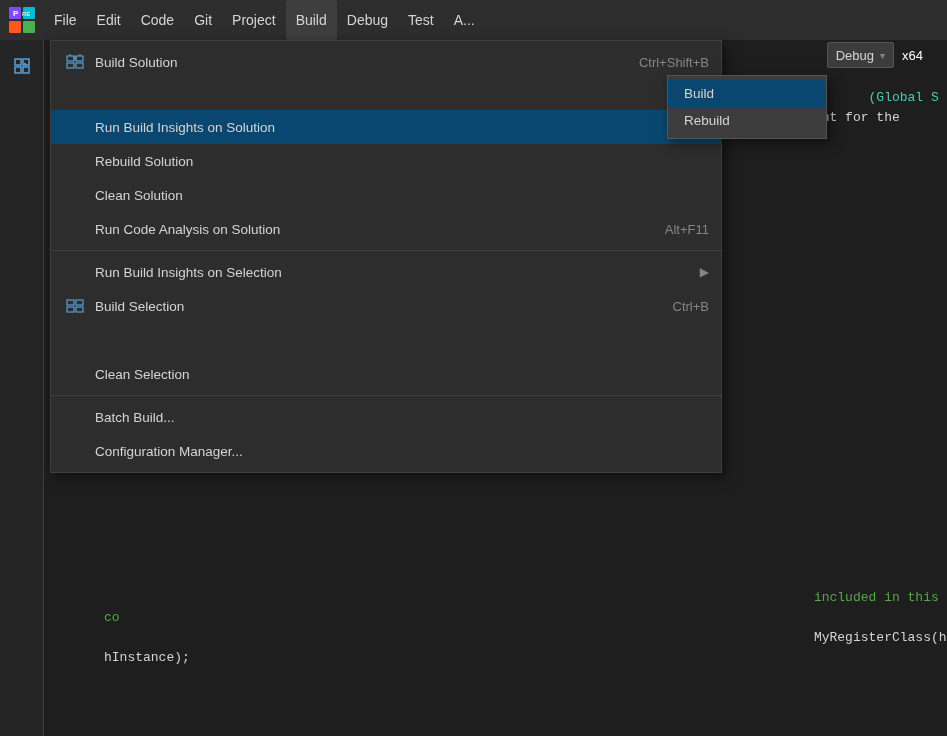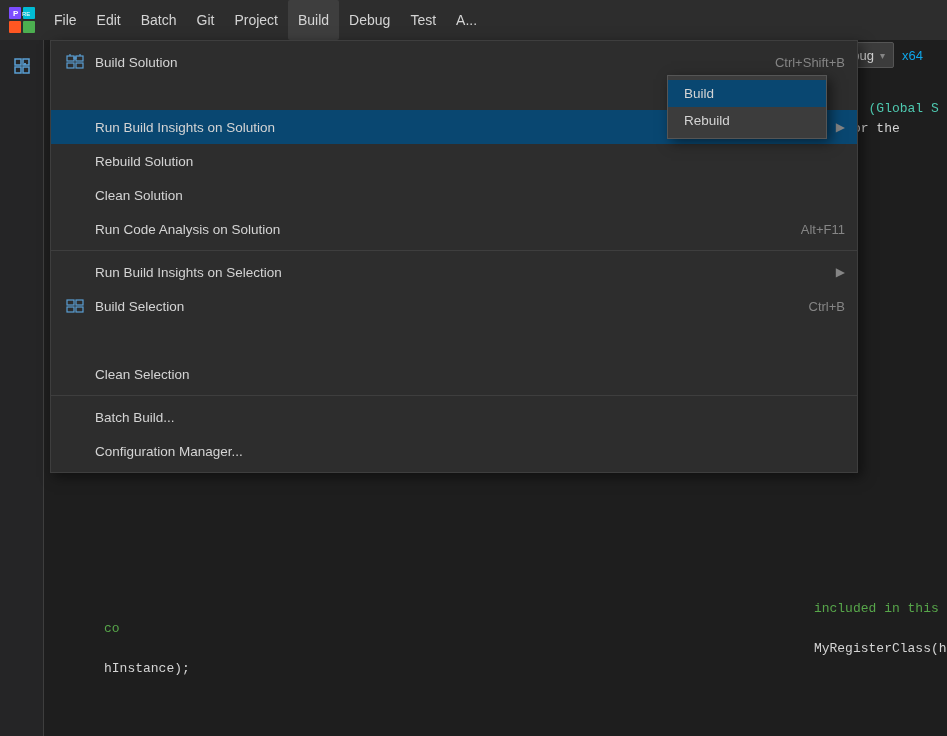--- a/index.html
+++ b/index.html
@@ -86,21 +86,21 @@
     }
 
     .comment { color: #57a64a; }
     .text { color: #d4d4d4; }
 
     
     .build-menu {
       position: absolute;
       top: 40px;
       left: 50px;
-      width: 808px;
+      width: 672px;
       background: #2d2d2d;
       border: 1px solid #3e3e3e;
       box-shadow: 4px 4px 12px rgba(0,0,0,0.5);
       z-index: 100;
       padding: 4px 0;
     }
 
     .build-menu-item {
       display: flex;
       align-items: center;
@@ -167,21 +167,21 @@
       color: #d4d4d4;
     }
 
     .debug-dropdown-arrow {
       font-size: 10px;
       color: #858585;
     }
 
     .x64-label {
       font-size: 13px;
-      color: #0ea5e9;
+      color: #ffffff;
       padding: 0 4px;
     }
 
     
     .config-submenu {
       position: absolute;
       top: 75px;
       right: 120px;
       width: 160px;
       background: #3c3c3c;
@@ -221,21 +221,21 @@
     </svg>
   </div>
 
   <div class="menu-item">
     <span>File</span>
   </div>
   <div class="menu-item">
     <span>Edit</span>
   </div>
   <div class="menu-item">
-    <span>Batch</span>
+    <span>Code</span>
   </div>
   <div class="menu-item">
     <span>Git</span>
   </div>
   <div class="menu-item">
     <span>Project</span>
   </div>
   <div class="menu-item active">
     <span>Build</span>
   </div>
@@ -258,21 +258,21 @@
         <rect x="3" y="3" width="6" height="6" stroke="#5a9fd4" stroke-width="1.5" fill="none"></rect>
         <rect x="11" y="3" width="6" height="6" stroke="#5a9fd4" stroke-width="1.5" fill="none"></rect>
         <rect x="3" y="11" width="6" height="6" stroke="#5a9fd4" stroke-width="1.5" fill="none"></rect>
         <rect x="11" y="11" width="6" height="6" stroke="#5a9fd4" stroke-width="1.5" fill="none"></rect>
         <line x1="13" y1="7" x2="13" y2="9" stroke="#5a9fd4" stroke-width="1.5"></line>
         <line x1="12" y1="8" x2="14" y2="8" stroke="#5a9fd4" stroke-width="1.5"></line>
       </svg>
     </div>
   </div>
 
-  <div style="flex:1; position:relative; overflow:hidden;margin-top:11px;">
+  <div style="flex:1; position:relative; overflow:hidden;">
 
     <div style="height:0; position:relative;"></div>
 
     <div style="padding:8px 16px; font-family:'Consolas','Courier New',monospace; font-size:13px; line-height:20px; color:#d4d4d4; padding-top:16px;">
       <div class="editor-line text" style="color:#a0a0a0;">Co</div>
       <div class="editor-line">&nbsp;</div>
       <div class="editor-line">&nbsp;</div>
       <div style="display:flex; gap:16px; margin-top: 120px;">
         <div>
           <div class="editor-line comment">// curren</div>

